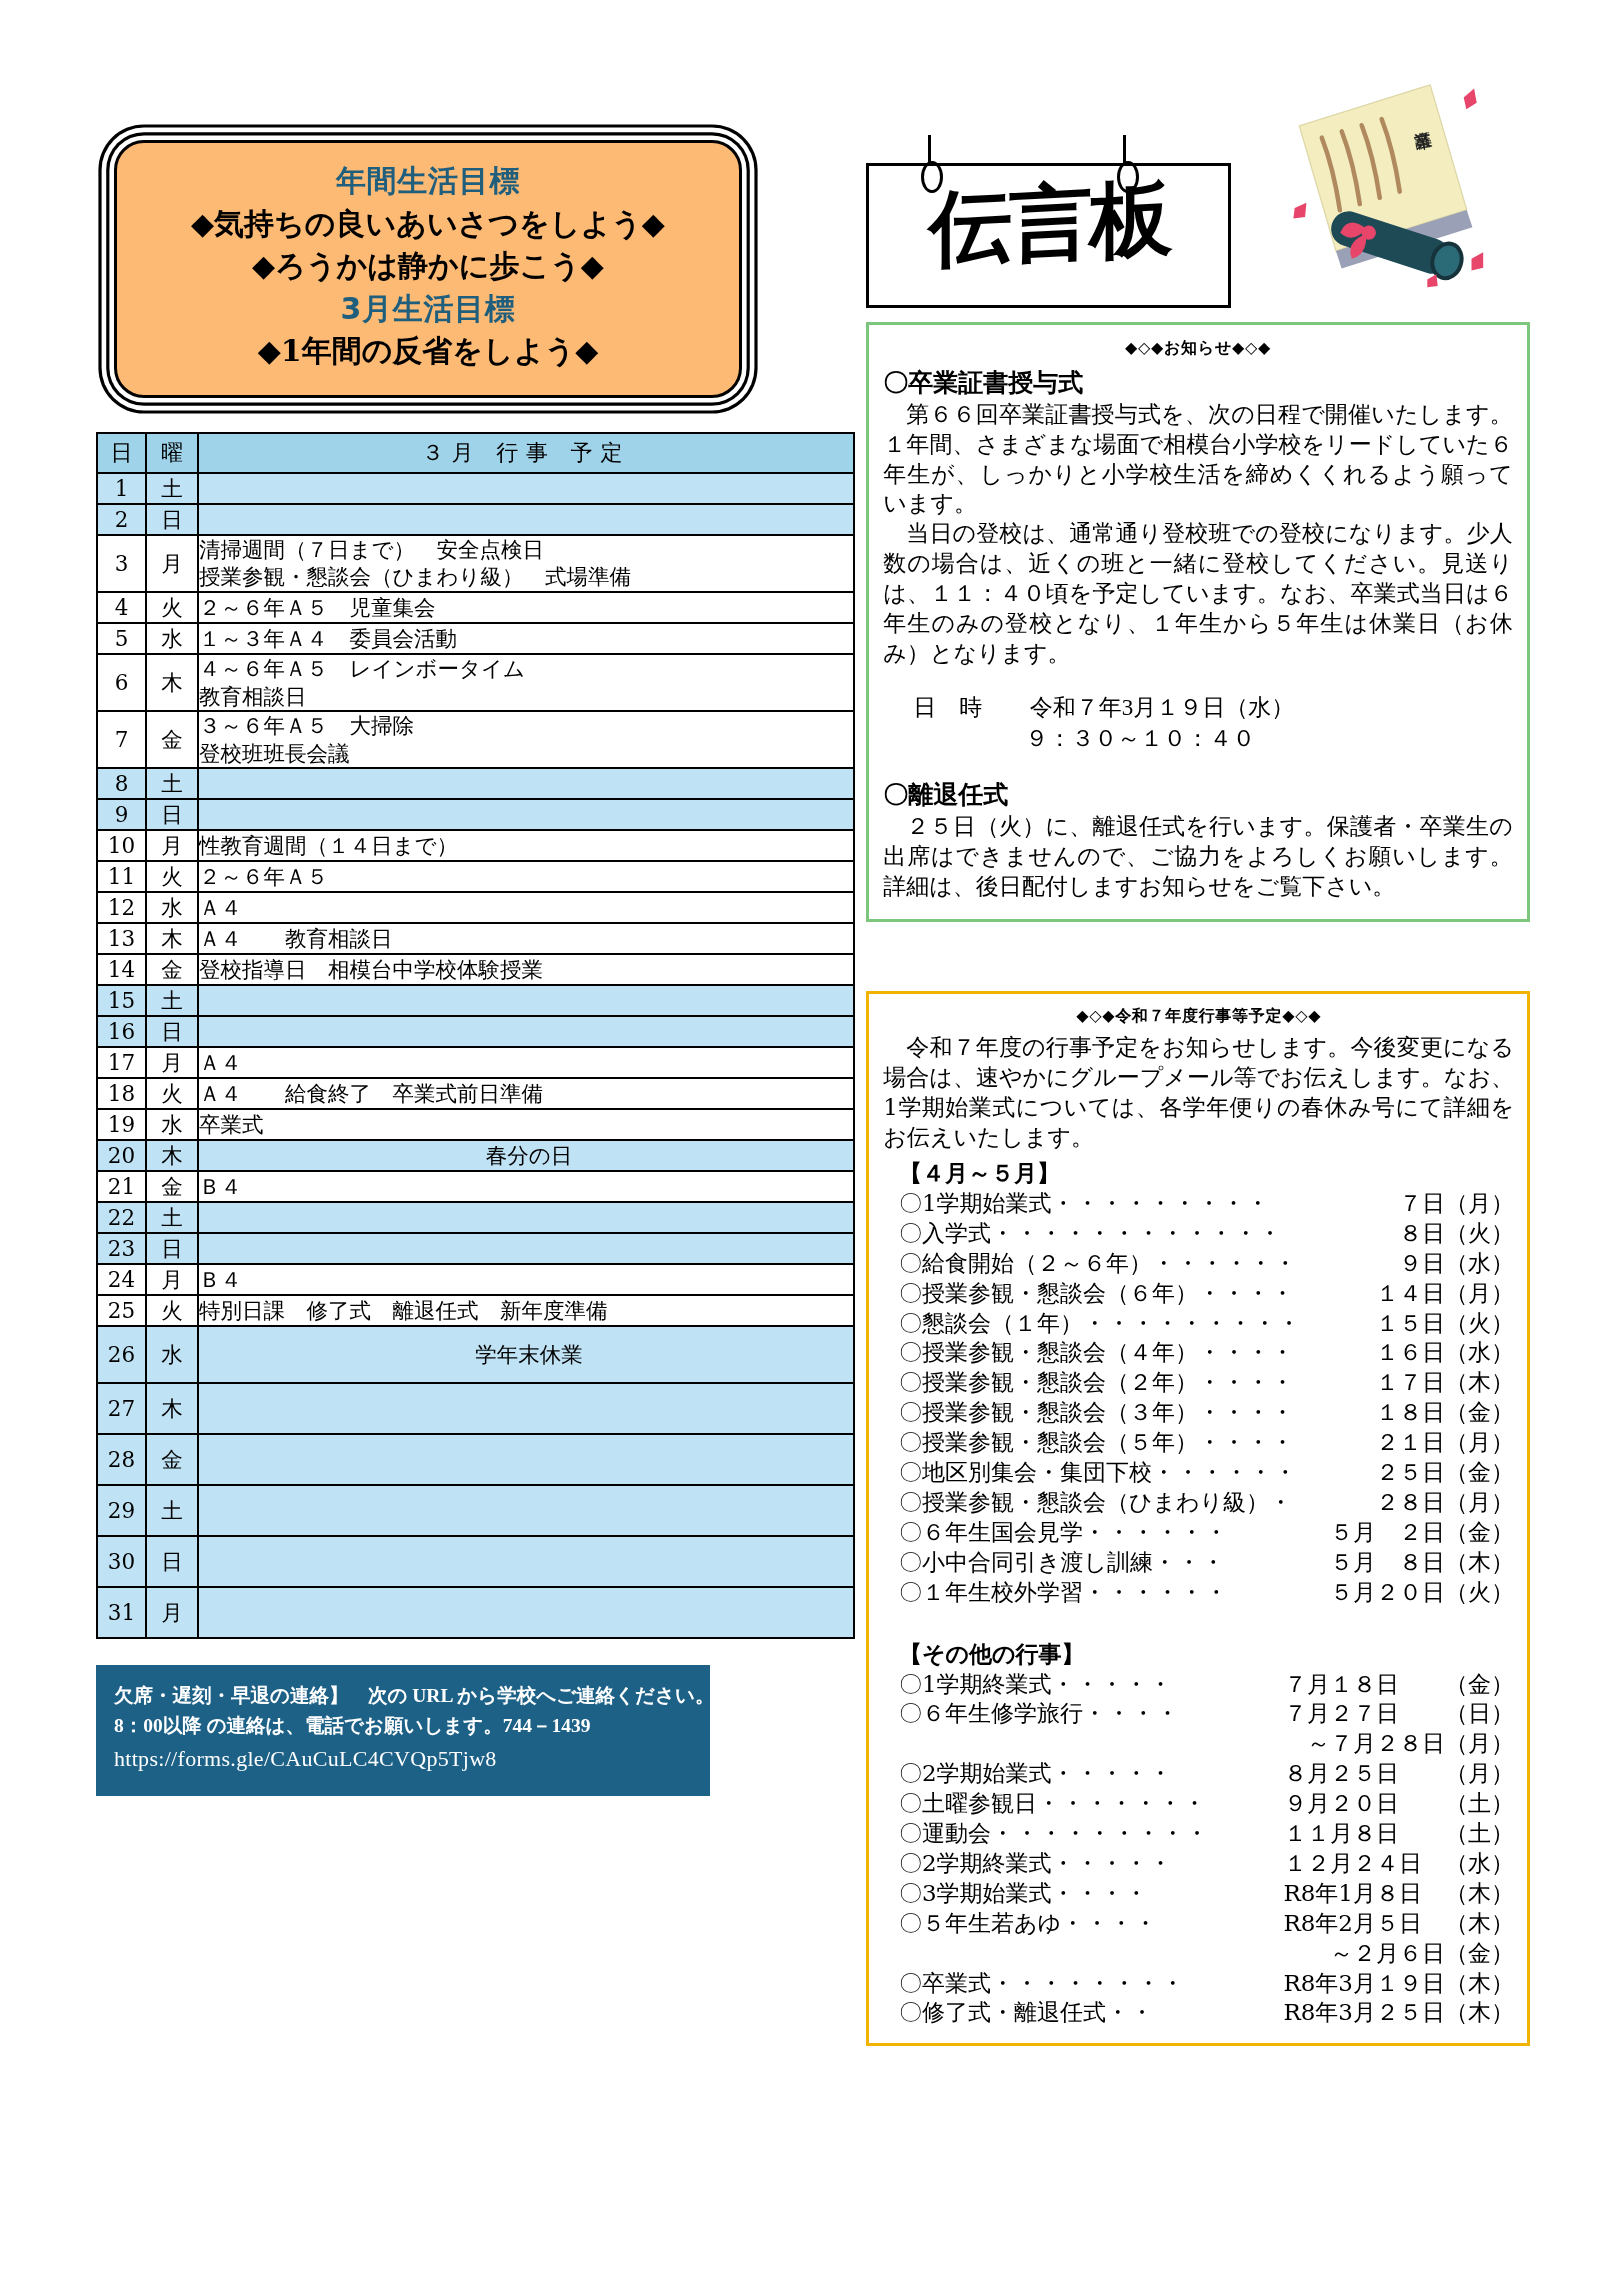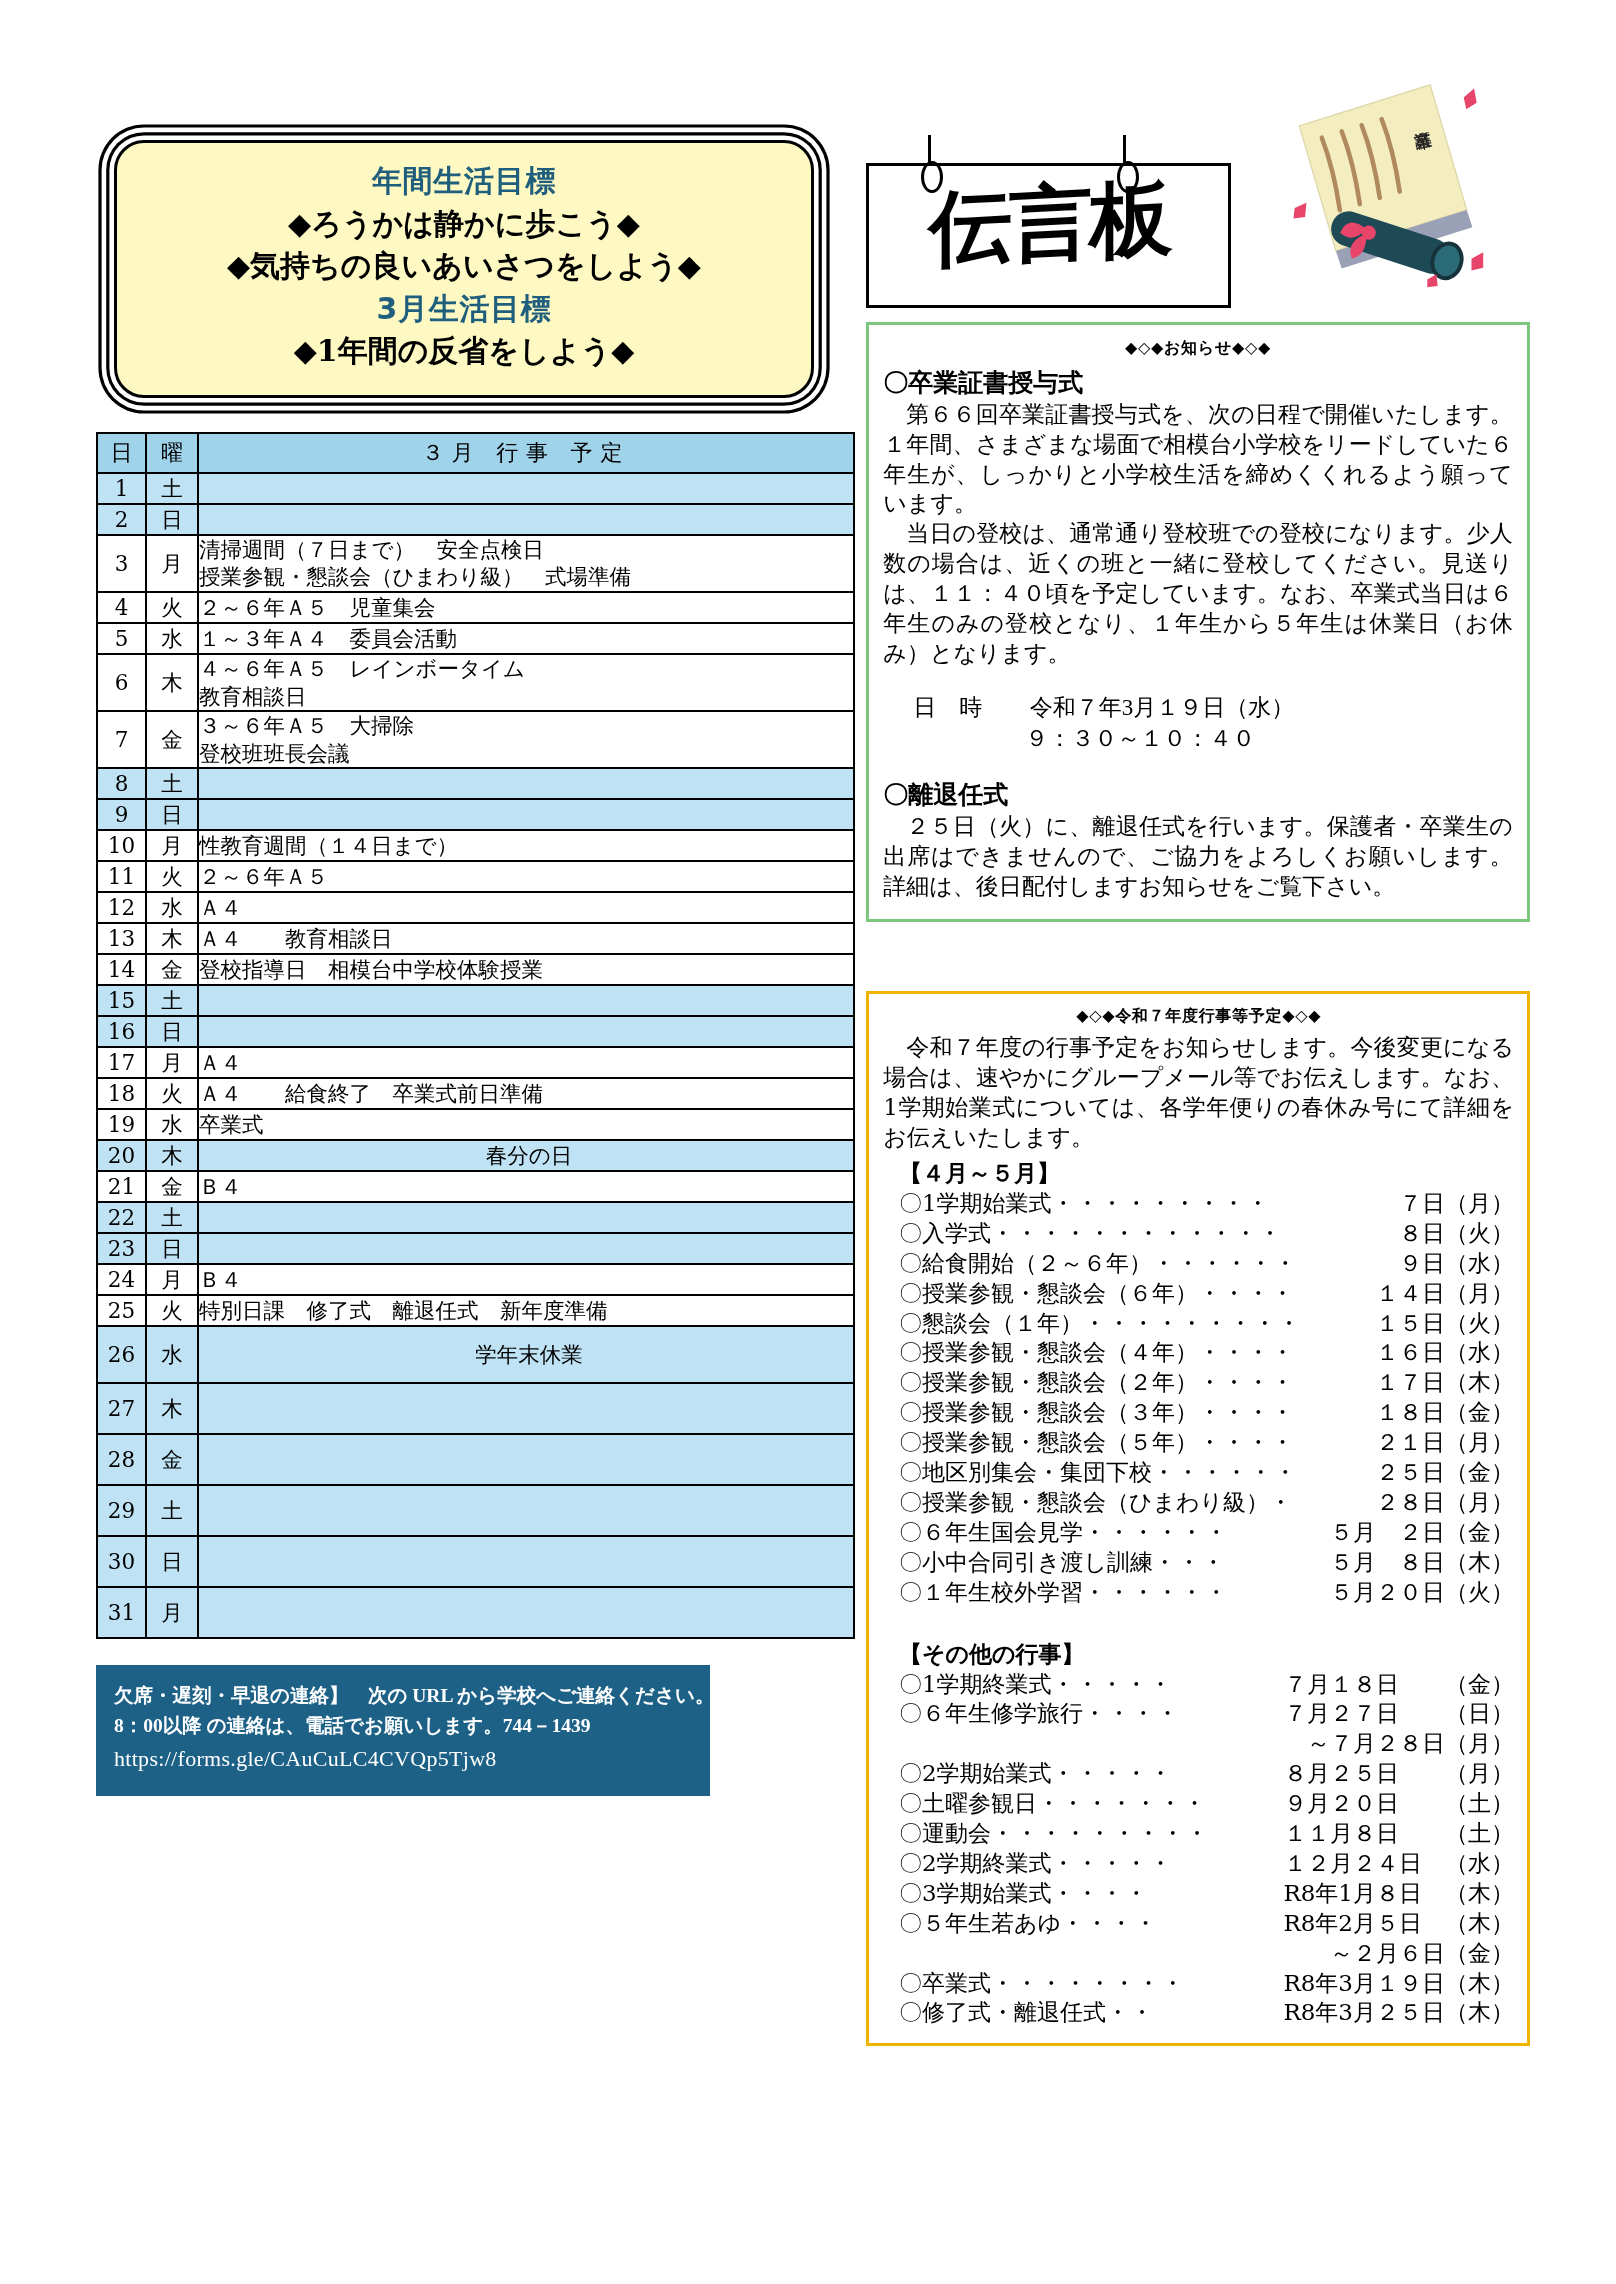--- a/index.html
+++ b/index.html
@@ -6,24 +6,24 @@
   body{
     width:1616px;height:2284px;position:relative;overflow:hidden;
     font-family:"Liberation Serif","DejaVu Serif",serif;color:#000;
   }
 
   
   #left-column{position:absolute;left:96px;top:140px;width:759px;}
 
   
   #goals-box{
-    position:relative;width:700px;margin-left:18px;
+    position:relative;width:628px;margin-left:18px;
     border:3.3px solid #000;border-radius:30px;
     box-shadow:0 0 0 4.6px #fff, 0 0 0 7.8px #000, 0 0 0 12.4px #fff, 0 0 0 15.6px #000;
-    padding:17px 6.5px 22px 6.5px;box-sizing:border-box;background:#fef9c3;
+    padding:17px 6.5px 22px 6.5px;box-sizing:border-box;background:#fdba74;
     text-align:center;
   }
   .goal-head{
     color:#1f5f7d;font-weight:bold;font-size:30px;line-height:1.42;
     font-family:"DejaVu Sans","Liberation Sans",sans-serif;
     letter-spacing:0.7px;
   }
   .goal-line{
     color:#000;font-weight:bold;font-size:30px;line-height:1.42;
     font-family:"DejaVu Serif",serif;letter-spacing:0px;
@@ -121,22 +121,22 @@
   li.cont{justify-content:flex-end;}
   .spacer-li{height:26px;}
 </style>
 </head>
 <body>
 
 <div id="left-column">
 
   <div id="goals-box">
     <div class="goal-head">年間生活目標</div>
+    <div class="goal-line">◆気持ちの良いあいさつをしよう◆</div>
     <div class="goal-line">◆ろうかは静かに歩こう◆</div>
-    <div class="goal-line">◆気持ちの良いあいさつをしよう◆</div>
     <div class="goal-head">3月生活目標</div>
     <div class="goal-line">◆1年間の反省をしよう◆</div>
   </div>
 
   <div id="cal-wrap">
     <table class="cal">
       <colgroup>
           <col class="c-day">
           <col class="c-dow">
           <col>

